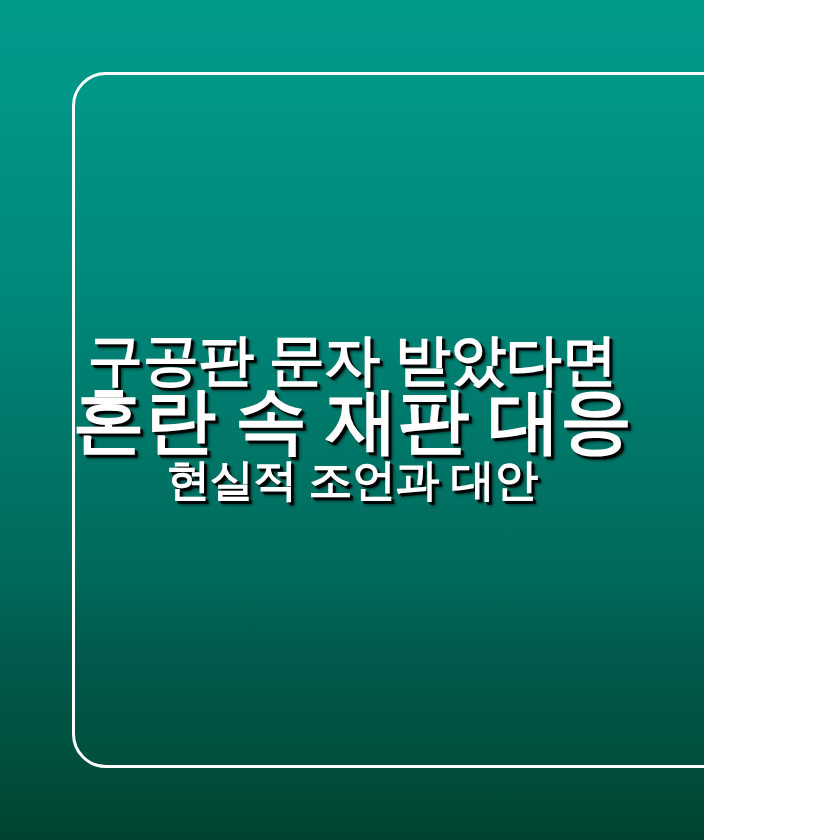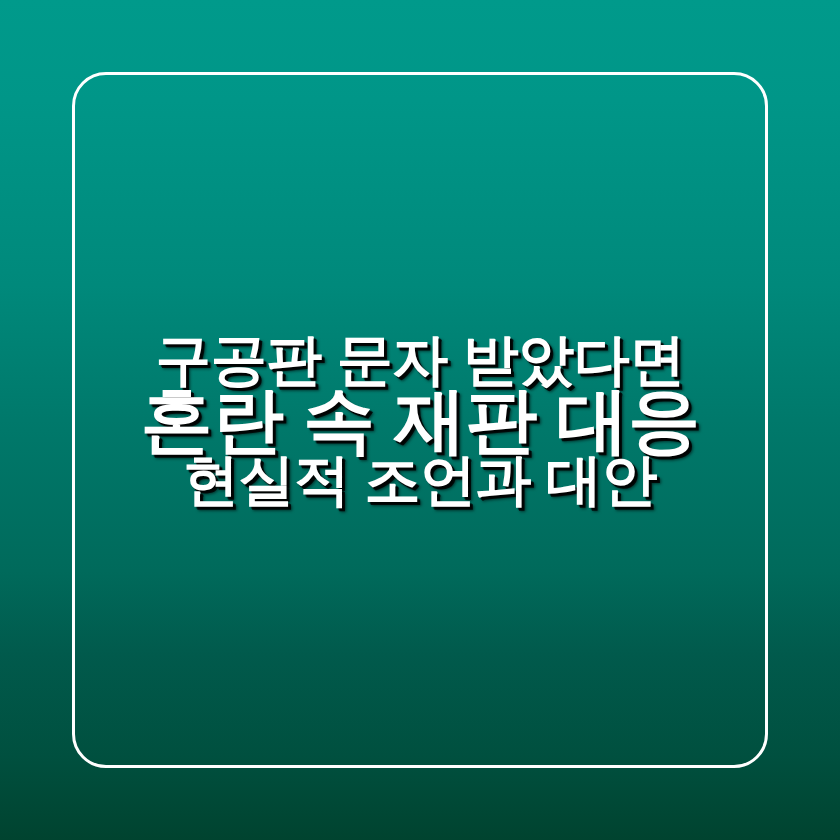--- a/index.html
+++ b/index.html
@@ -3,21 +3,21 @@
 <meta charset="utf-8">
 <style>
   html, body {
     margin: 0;
     padding: 0;
     background: #ffffff;
   }
 
   #poster {
     position: relative;
-    width: 840px;
+    width: 704px;
     height: 840px;
     overflow: hidden;
     font-family: "Liberation Sans", "DejaVu Sans", sans-serif;
     background: linear-gradient(180deg,
         #009a8b 0%,
         #009688 12%,
         #00897b 34%,
         #00796b 50%,
         #006a5b 68%,
         #015a4c 78%,
@@ -70,16 +70,16 @@
 </head>
 <body>
 
 <div id="poster" style="background: linear-gradient(rgb(0, 154, 139) 0%, rgb(0, 150, 136) 12%, rgb(0, 137, 123) 34%, rgb(0, 121, 107) 50%, rgb(0, 106, 91) 68%, rgb(1, 90, 76) 78%, rgb(0, 80, 63) 90%, rgb(0, 67, 47) 100%);">
 
   <div id="frame" style="border-color: rgb(255, 255, 255); border-width: 3.5px; border-radius: 34px; left: 72px; top: 72px; width: 696px; height: 696px;"></div>
 
   <div id="title-block">
     <span class="title-line" style="color: rgb(255, 255, 255); font-size: 56px;">구공판 문자 받았다면</span>
     <span class="title-line" style="color: rgb(255, 255, 255); font-size: 72px;">혼란 속 재판 대응</span>
-    <span class="title-line" style="color: rgb(255, 255, 255); font-size: 56px;">현실적 조언과 대안</span>
+    <span class="title-line" style="color: rgb(255, 255, 255); font-size: 44px;">현실적 조언과 대안</span>
   </div>
 
 </div>
 
 </body></html>

